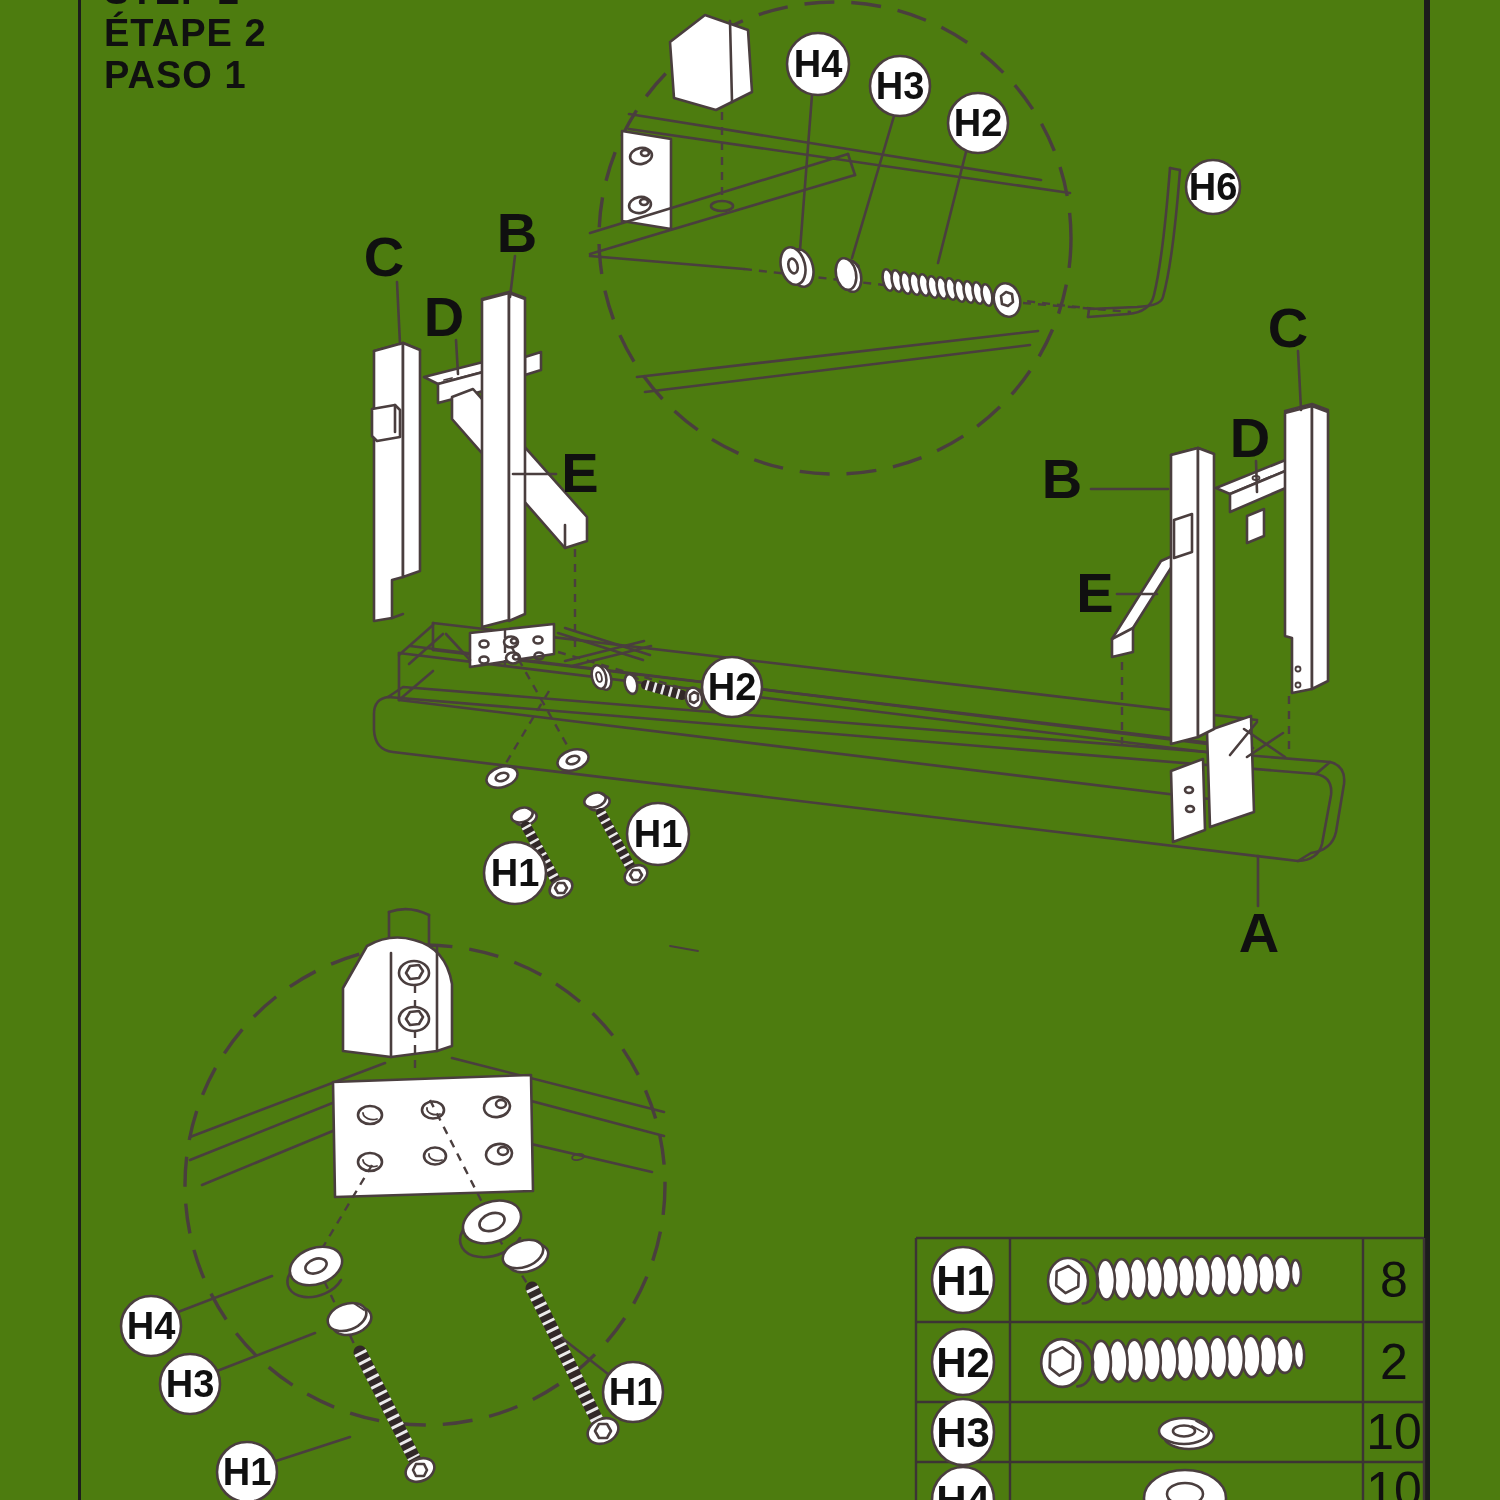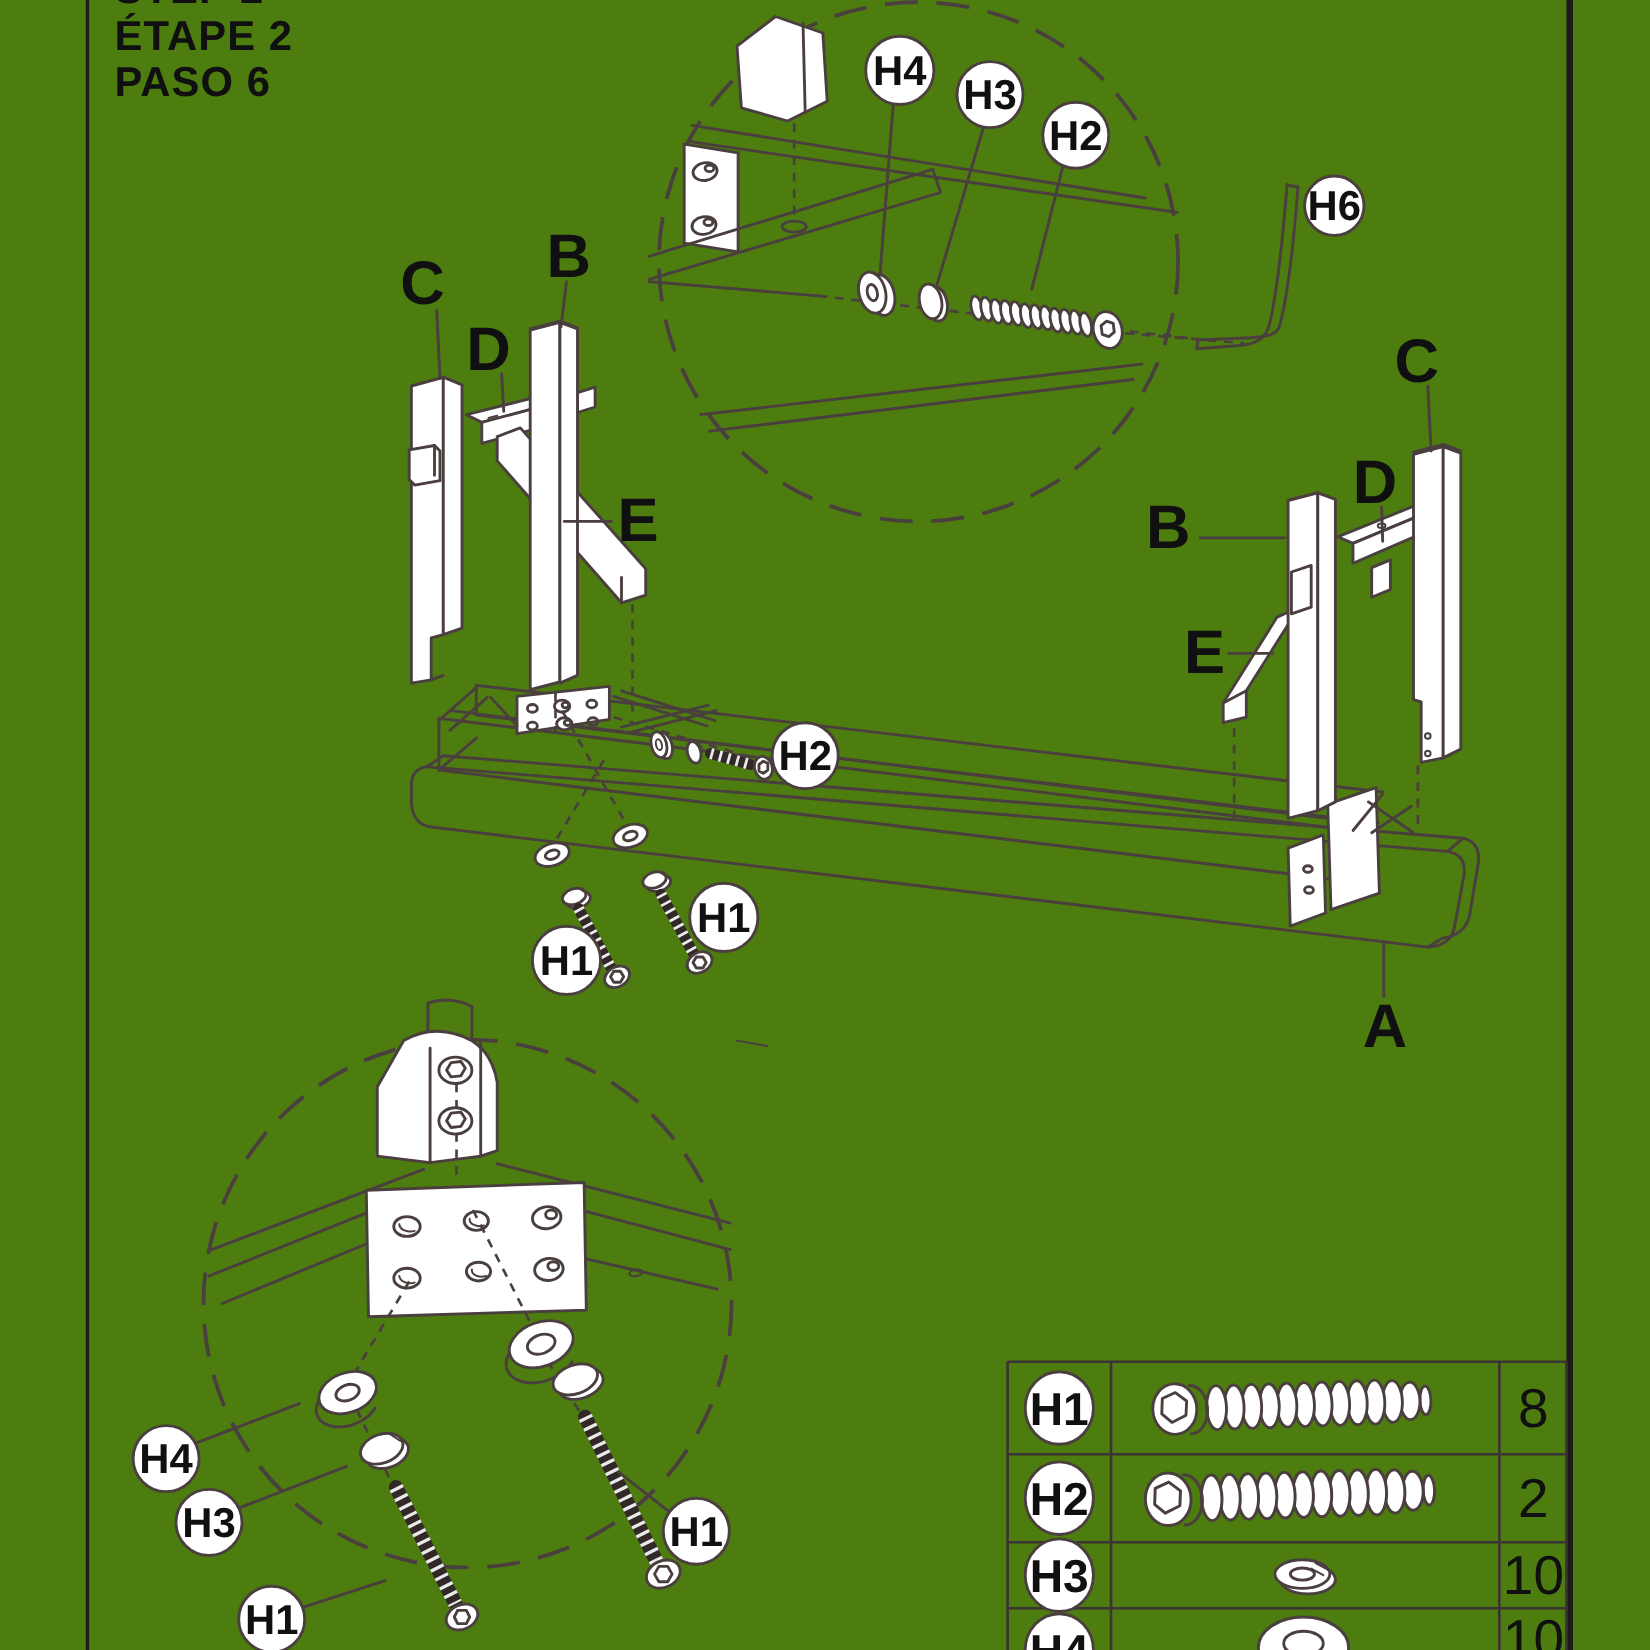--- a/index.html
+++ b/index.html
@@ -33,21 +33,21 @@
   .qty{font:400 50px "Liberation Sans",sans-serif;fill:var(--ink);text-anchor:middle;}
   .tbl{fill:none;stroke:#3c3434;stroke-width:2.4;}
 </style>
 </head>
 <body>
 
 <div id="page">
   <div id="border-left" class="vborder"></div>
   <div id="border-right" class="vborder"></div>
 
-  <div id="step-header"><span>STEP 2</span><br><span>ÉTAPE 2</span><br><span>PASO 6</span></div>
+  <div id="step-header"><span>STEP 2</span><br><span>ÉTAPE 2</span><br><span>PASO 1</span></div>
 
   <svg width="1500" height="1500" viewBox="0 0 1500 1500">
     <defs>
       <g id="tscrew">
         <ellipse cx="228" cy="0" rx="5" ry="13" class="fw"></ellipse>
         <ellipse cx="214" cy="0" rx="9" ry="17" class="fw"></ellipse>
         <ellipse cx="198" cy="0" rx="9" ry="19" class="fw"></ellipse>
         <ellipse cx="182" cy="0" rx="9" ry="20" class="fw"></ellipse>
         <ellipse cx="166" cy="0" rx="9" ry="20" class="fw"></ellipse>
         <ellipse cx="150" cy="0" rx="9" ry="20" class="fw"></ellipse>

